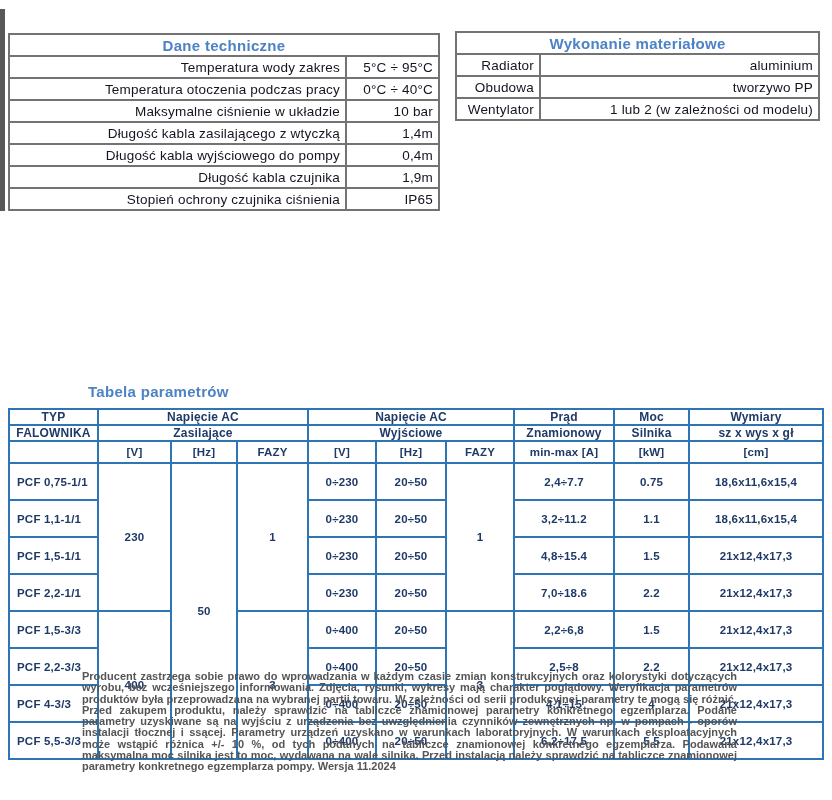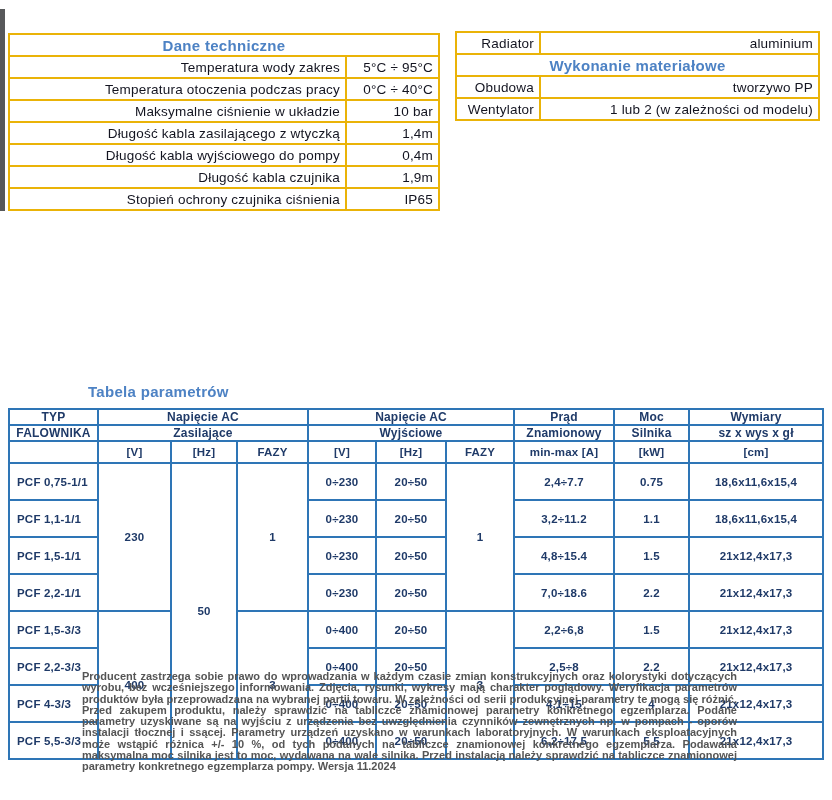--- a/index.html
+++ b/index.html
@@ -13,21 +13,21 @@
 
   
   .left-strip {
     position: absolute; left: 0; top: 9px; width: 5px; height: 202px;
     background: #57585a;
   }
 
   table { border-collapse: collapse; table-layout: fixed; }
 
   
-  .blk-table td, .blk-table th { border: 2px solid #eab308; overflow: hidden; white-space: nowrap; }
+  .blk-table td, .blk-table th { border: 2px solid #737373; overflow: hidden; white-space: nowrap; }
   .blk-table th {
     color: #4d82c4; font-size: 15px; font-weight: 700; letter-spacing: 0.3px;
     height: 20px; text-align: center; padding: 0 4px;
   }
   .blk-table td {
     color: #131420; font-size: 13.5px; font-weight: 400; letter-spacing: 0.2px;
     height: 20px; padding: 1px 5px; text-align: right; vertical-align: middle;
   }
   .tech { position: absolute; left: 8px; top: 33px; width: 430px; }
   .tech tr { height: 22px; }
@@ -107,26 +107,26 @@
   </tbody>
     </table>
 
   <table class="blk-table mat">
     <colgroup>
         <col style="width:84px">
         <col style="width:279px">
       </colgroup>
     <tbody>
         <tr>
+          <th colspan="2">Wykonanie materiałowe</th>
+        </tr>
+    <tr>
       <td>Radiator</td>
       <td>aluminium</td>
     </tr>
-    <tr>
-          <th colspan="2">Wykonanie materiałowe</th>
-        </tr>
     <tr>
       <td>Obudowa</td>
       <td>tworzywo PP</td>
     </tr>
     <tr>
       <td>Wentylator</td>
       <td>1 lub 2 (w zależności od modelu)</td>
     </tr>
   </tbody>
     </table>

